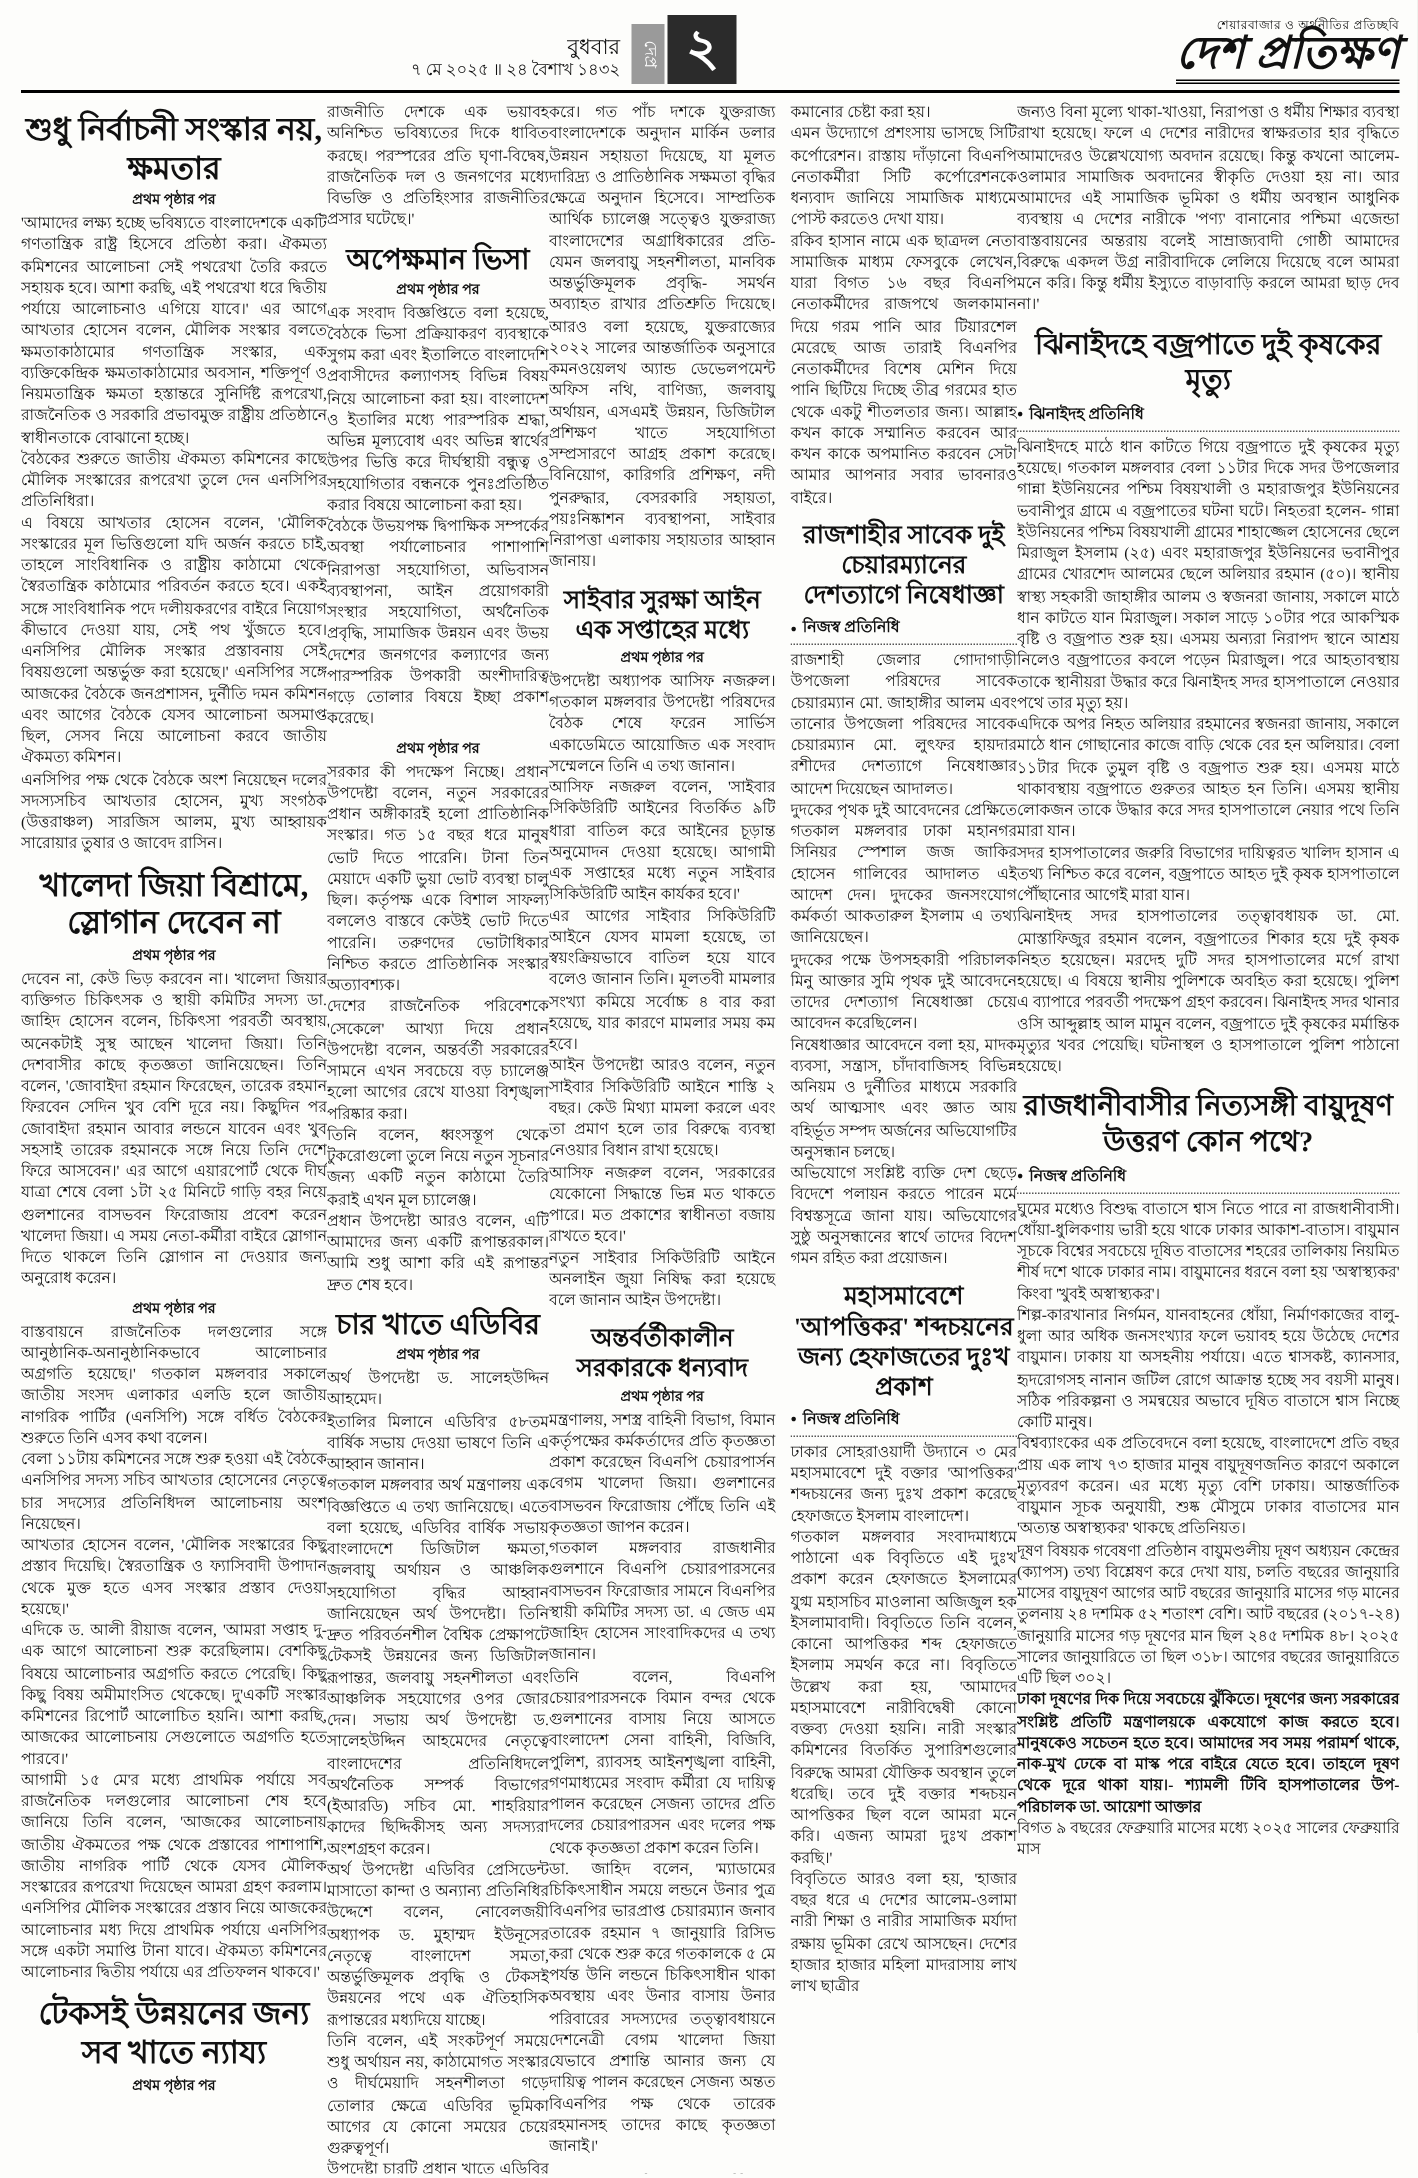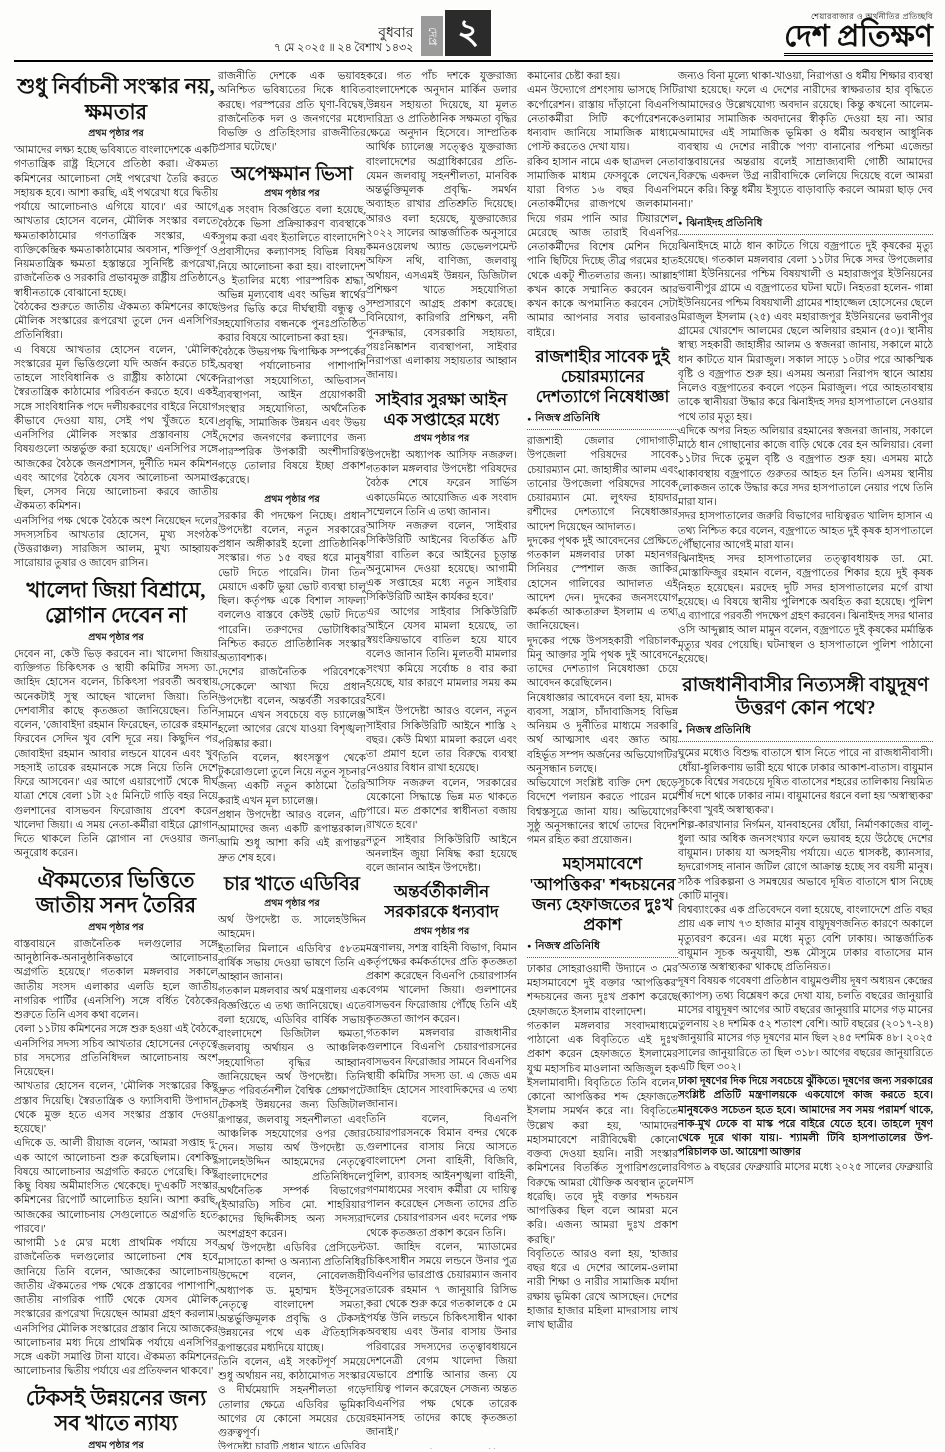--- a/index.html
+++ b/index.html
@@ -12,21 +12,21 @@
   .masthead{display:flex;align-items:flex-end;height:56px;border-bottom:2px solid #000;padding-bottom:4px;box-sizing:border-box;}
   .mh-spacer{flex:0 0 260px;}
   .date-block{text-align:right;line-height:1.15;padding-right:8px;padding-bottom:2px;}
   .weekday{font-weight:normal;font-size:14px;}
   .date-line{font-size:11px;}
   .ornament-box{flex:0 0 22px;height:40px;background:#9a9a9a;color:#fff;display:flex;align-items:center;justify-content:center;font-size:11px;writing-mode:vertical-rl;margin-right:2px;}
   .page-num-box{flex:0 0 46px;height:46px;background:#2b2b2b;color:#fff;display:flex;align-items:center;justify-content:center;font-size:34px;font-weight:bold;}
   .section-title{font-size:33px;font-weight:bold;margin:0 0 0 14px;letter-spacing:1px;white-space:nowrap;}
   .logo-block{margin-left:auto;text-align:right;line-height:1;padding-bottom:2px;border-bottom:3px double #000;}
   .logo-tagline{font-size:8px;letter-spacing:.5px;}
-  .logo{font-size:30px;font-weight:bold;letter-spacing:0;}
+  .logo{font-size:30px;font-weight:bold;letter-spacing:0;font-style:italic;}
   
   .content{display:grid;grid-template-columns:204px 148px 312px 1fr;padding-top:5px;height:1382px;overflow:hidden;}
   .col{overflow:hidden;}
   .midwrap{display:flex;flex-direction:column;overflow:hidden;}
   .midcols{display:grid;grid-template-columns:1fr 1fr;column-gap:10px;}
   
   .art{margin-bottom:4px;}
   .h{font-weight:bold;text-align:center;line-height:1.22;margin:7px 0 1px 0;}
   .h-xl{font-size:21px;}
   .h-l{font-size:19px;}
@@ -70,21 +70,20 @@
 বৈঠকের শুরুতে জাতীয় ঐকমত্য কমিশনের কাছে মৌলিক সংস্কারের রূপরেখা তুলে দেন এনসিপির প্রতিনিধিরা।
 এ বিষয়ে আখতার হোসেন বলেন, 'মৌলিক সংস্কারের মূল ভিত্তিগুলো যদি অর্জন করতে চাই, তাহলে সাংবিধানিক ও রাষ্ট্রীয় কাঠামো থেকে স্বৈরতান্ত্রিক কাঠামোর পরিবর্তন করতে হবে। একই সঙ্গে সাংবিধানিক পদে দলীয়করণের বাইরে নিয়োগ কীভাবে দেওয়া যায়, সেই পথ খুঁজতে হবে। এনসিপির মৌলিক সংস্কার প্রস্তাবনায় সেই বিষয়গুলো অন্তর্ভুক্ত করা হয়েছে।' এনসিপির সঙ্গে আজকের বৈঠকে জনপ্রশাসন, দুর্নীতি দমন কমিশন এবং আগের বৈঠকে যেসব আলোচনা অসমাপ্ত ছিল, সেসব নিয়ে আলোচনা করবে জাতীয় ঐকমত্য কমিশন।
 এনসিপির পক্ষ থেকে বৈঠকে অংশ নিয়েছেন দলের সদস্যসচিব আখতার হোসেন, মুখ্য সংগঠক (উত্তরাঞ্চল) সারজিস আলম, মুখ্য আহ্বায়ক সারোয়ার তুষার ও জাবেদ রাসিন।</div>
       </article>
       <article class="art">
         <h2 class="h h-xl">খালেদা জিয়া বিশ্রামে, স্লোগান দেবেন না</h2>
         <div class="kicker">প্রথম পৃষ্ঠার পর</div>
         <div class="body">দেবেন না, কেউ ভিড় করবেন না। খালেদা জিয়ার ব্যক্তিগত চিকিৎসক ও স্থায়ী কমিটির সদস্য ডা. জাহিদ হোসেন বলেন, চিকিৎসা পরবর্তী অবস্থায় অনেকটাই সুস্থ আছেন খালেদা জিয়া। তিনি দেশবাসীর কাছে কৃতজ্ঞতা জানিয়েছেন। তিনি বলেন, 'জোবাইদা রহমান ফিরেছেন, তারেক রহমান ফিরবেন সেদিন খুব বেশি দূরে নয়। কিছুদিন পর জোবাইদা রহমান আবার লন্ডনে যাবেন এবং খুব সহসাই তারেক রহমানকে সঙ্গে নিয়ে তিনি দেশে ফিরে আসবেন।' এর আগে এয়ারপোর্ট থেকে দীর্ঘ যাত্রা শেষে বেলা ১টা ২৫ মিনিটে গাড়ি বহর নিয়ে গুলশানের বাসভবন ফিরোজায় প্রবেশ করেন খালেদা জিয়া। এ সময় নেতা-কর্মীরা বাইরে স্লোগান দিতে থাকলে তিনি স্লোগান না দেওয়ার জন্য অনুরোধ করেন।</div>
       </article>
       <article class="art">
-        <h2 class="h h-xl">ঐকমত্যের ভিত্তিতে জাতীয় সনদ তৈরির</h2>
         <div class="kicker">প্রথম পৃষ্ঠার পর</div>
         <div class="body">বাস্তবায়নে রাজনৈতিক দলগুলোর সঙ্গে আনুষ্ঠানিক-অনানুষ্ঠানিকভাবে আলোচনার অগ্রগতি হয়েছে।' গতকাল মঙ্গলবার সকালে জাতীয় সংসদ এলাকার এলডি হলে জাতীয় নাগরিক পার্টির (এনসিপি) সঙ্গে বর্ধিত বৈঠকের শুরুতে তিনি এসব কথা বলেন।
 বেলা ১১টায় কমিশনের সঙ্গে শুরু হওয়া এই বৈঠকে এনসিপির সদস্য সচিব আখতার হোসেনের নেতৃত্বে চার সদস্যের প্রতিনিধিদল আলোচনায় অংশ নিয়েছেন।
 আখতার হোসেন বলেন, 'মৌলিক সংস্কারের কিছু প্রস্তাব দিয়েছি। স্বৈরতান্ত্রিক ও ফ্যাসিবাদী উপাদান থেকে মুক্ত হতে এসব সংস্কার প্রস্তাব দেওয়া হয়েছে।'
 এদিকে ড. আলী রীয়াজ বলেন, 'আমরা সপ্তাহ দু-এক আগে আলোচনা শুরু করেছিলাম। বেশকিছু বিষয়ে আলোচনার অগ্রগতি করতে পেরেছি। কিছু কিছু বিষয় অমীমাংসিত থেকেছে। দু'একটি সংস্কার কমিশনের রিপোর্ট আলোচিত হয়নি। আশা করছি, আজকের আলোচনায় সেগুলোতে অগ্রগতি হতে পারবে।'
 আগামী ১৫ মে'র মধ্যে প্রাথমিক পর্যায়ে সব রাজনৈতিক দলগুলোর আলোচনা শেষ হবে জানিয়ে তিনি বলেন, 'আজকের আলোচনায় জাতীয় ঐকমতের পক্ষ থেকে প্রস্তাবের পাশাপাশি, জাতীয় নাগরিক পার্টি থেকে যেসব মৌলিক সংস্কারের রূপরেখা দিয়েছেন আমরা গ্রহণ করলাম। এনসিপির মৌলিক সংস্কারের প্রস্তাব নিয়ে আজকের আলোচনার মধ্য দিয়ে প্রাথমিক পর্যায়ে এনসিপির সঙ্গে একটা সমাপ্তি টানা যাবে। ঐকমত্য কমিশনের আলোচনার দ্বিতীয় পর্যায়ে এর প্রতিফলন থাকবে।'</div>
       </article>
       <article class="art">
         <h2 class="h h-xl">টেকসই উন্নয়নের জন্য সব খাতে ন্যায্য</h2>
         <div class="kicker">প্রথম পৃষ্ঠার পর</div>
@@ -182,20 +181,21 @@
 বিবৃতিতে আরও বলা হয়, 'হাজার বছর ধরে এ দেশের আলেম-ওলামা নারী শিক্ষা ও নারীর সামাজিক মর্যাদা রক্ষায় ভূমিকা রেখে আসছেন। দেশের হাজার হাজার মহিলা মাদরাসায় লাখ লাখ ছাত্রীর</div>
           </article>
         </div>
       </div>
 
     </div>
 
     <div class="col">
       <div class="body cont">জন্যও বিনা মূল্যে থাকা-খাওয়া, নিরাপত্তা ও ধর্মীয় শিক্ষার ব্যবস্থা রাখা হয়েছে। ফলে এ দেশের নারীদের স্বাক্ষরতার হার বৃদ্ধিতে আমাদেরও উল্লেখযোগ্য অবদান রয়েছে। কিন্তু কখনো আলেম-ওলামার সামাজিক অবদানের স্বীকৃতি দেওয়া হয় না। আর আমাদের এই সামাজিক ভূমিকা ও ধর্মীয় অবস্থান আধুনিক ব্যবস্থায় এ দেশের নারীকে 'পণ্য' বানানোর পশ্চিমা এজেন্ডা বাস্তবায়নের অন্তরায় বলেই সাম্রাজ্যবাদী গোষ্ঠী আমাদের বিরুদ্ধে একদল উগ্র নারীবাদিকে লেলিয়ে দিয়েছে বলে আমরা মনে করি। কিন্তু ধর্মীয় ইস্যুতে বাড়াবাড়ি করলে আমরা ছাড় দেব না।'</div>
       <article class="art">
+        <h2 class="h h-l">ঝিনাইদহে বজ্রপাতে দুই কৃষকের মৃত্যু</h2>
         <div class="byline">
           <span class="dot">●</span>
           <span>ঝিনাইদহ প্রতিনিধি</span>
         </div>
         <div class="dotted"></div>
         <div class="body">ঝিনাইদহে মাঠে ধান কাটতে গিয়ে বজ্রপাতে দুই কৃষকের মৃত্যু হয়েছে। গতকাল মঙ্গলবার বেলা ১১টার দিকে সদর উপজেলার গান্না ইউনিয়নের পশ্চিম বিষয়খালী ও মহারাজপুর ইউনিয়নের ভবানীপুর গ্রামে এ বজ্রপাতের ঘটনা ঘটে। নিহতরা হলেন- গান্না ইউনিয়নের পশ্চিম বিষয়খালী গ্রামের শাহাজ্জেল হোসেনের ছেলে মিরাজুল ইসলাম (২৫) এবং মহারাজপুর ইউনিয়নের ভবানীপুর গ্রামের খোরশেদ আলমের ছেলে অলিয়ার রহমান (৫০)। স্থানীয় স্বাস্থ্য সহকারী জাহাঙ্গীর আলম ও স্বজনরা জানায়, সকালে মাঠে ধান কাটতে যান মিরাজুল। সকাল সাড়ে ১০টার পরে আকস্মিক বৃষ্টি ও বজ্রপাত শুরু হয়। এসময় অন্যরা নিরাপদ স্থানে আশ্রয় নিলেও বজ্রপাতের কবলে পড়েন মিরাজুল। পরে আহতাবস্থায় তাকে স্থানীয়রা উদ্ধার করে ঝিনাইদহ সদর হাসপাতালে নেওয়ার পথে তার মৃত্যু হয়।
 এদিকে অপর নিহত অলিয়ার রহমানের স্বজনরা জানায়, সকালে মাঠে ধান গোছানোর কাজে বাড়ি থেকে বের হন অলিয়ার। বেলা ১১টার দিকে তুমুল বৃষ্টি ও বজ্রপাত শুরু হয়। এসময় মাঠে থাকাবস্থায় বজ্রপাতে গুরুতর আহত হন তিনি। এসময় স্থানীয় লোকজন তাকে উদ্ধার করে সদর হাসপাতালে নেয়ার পথে তিনি মারা যান।
 সদর হাসপাতালের জরুরি বিভাগের দায়িত্বরত খালিদ হাসান এ তথ্য নিশ্চিত করে বলেন, বজ্রপাতে আহত দুই কৃষক হাসপাতালে পৌঁছানোর আগেই মারা যান।
 ঝিনাইদহ সদর হাসপাতালের তত্ত্বাবধায়ক ডা. মো. মোস্তাফিজুর রহমান বলেন, বজ্রপাতের শিকার হয়ে দুই কৃষক নিহত হয়েছেন। মরদেহ দুটি সদর হাসপাতালের মর্গে রাখা হয়েছে। এ বিষয়ে স্থানীয় পুলিশকে অবহিত করা হয়েছে। পুলিশ এ ব্যাপারে পরবর্তী পদক্ষেপ গ্রহণ করবেন। ঝিনাইদহ সদর থানার ওসি আব্দুল্লাহ আল মামুন বলেন, বজ্রপাতে দুই কৃষকের মর্মান্তিক মৃত্যুর খবর পেয়েছি। ঘটনাস্থল ও হাসপাতালে পুলিশ পাঠানো হয়েছে।</div>
       </article>

